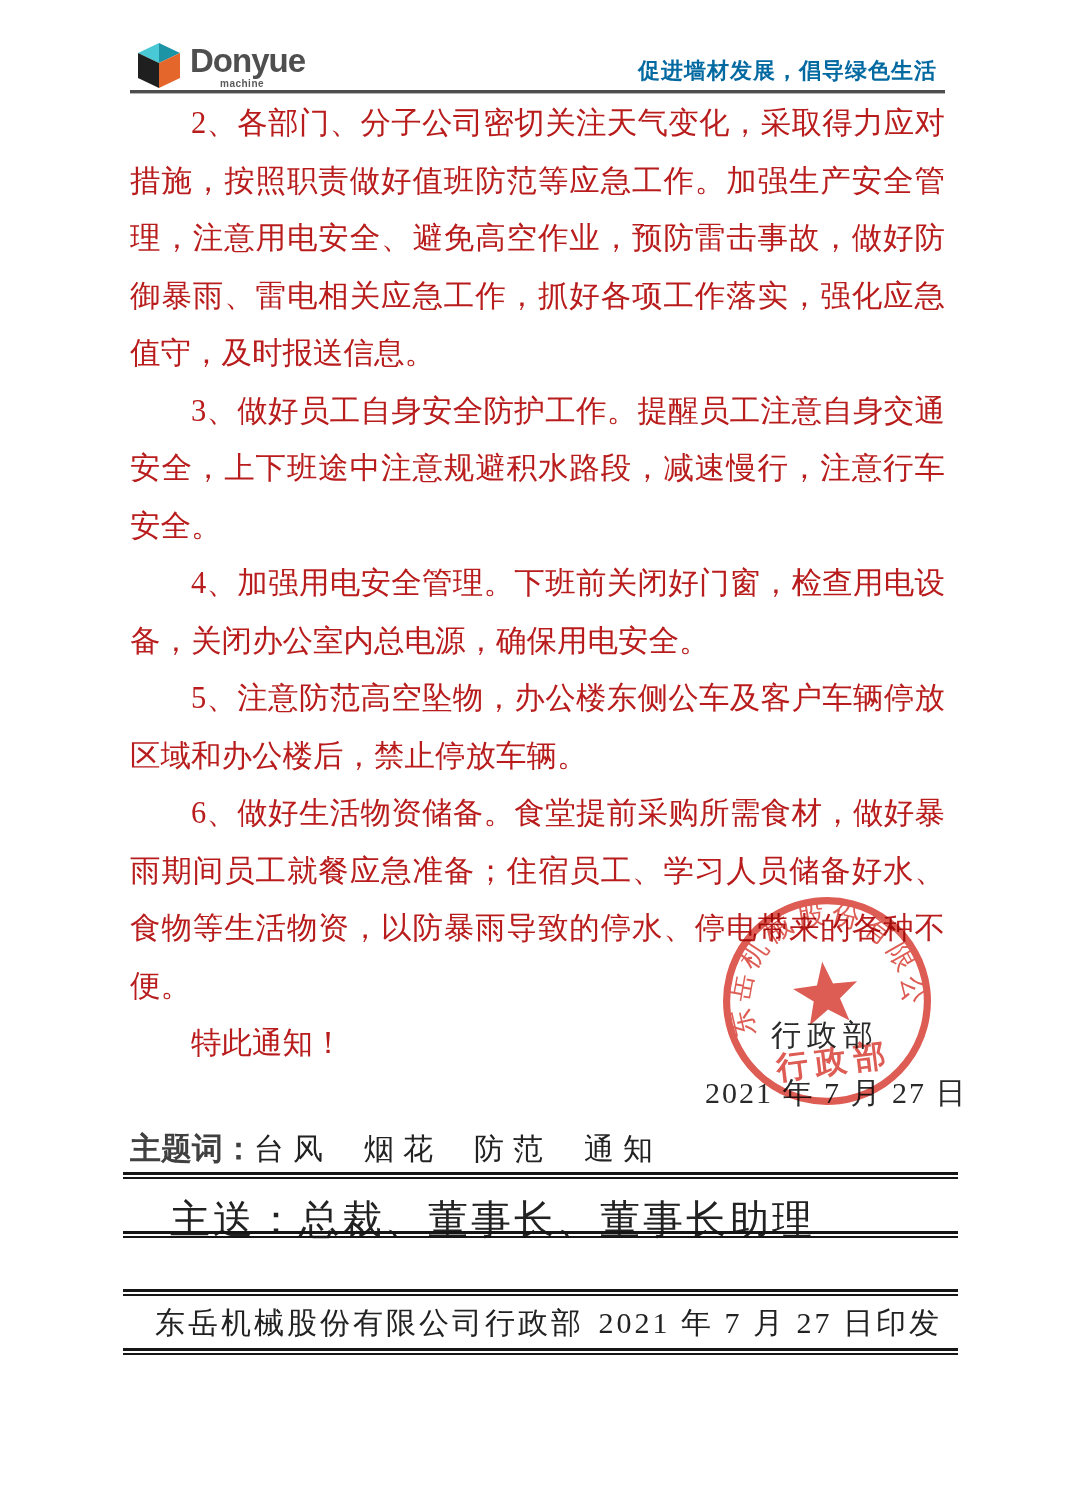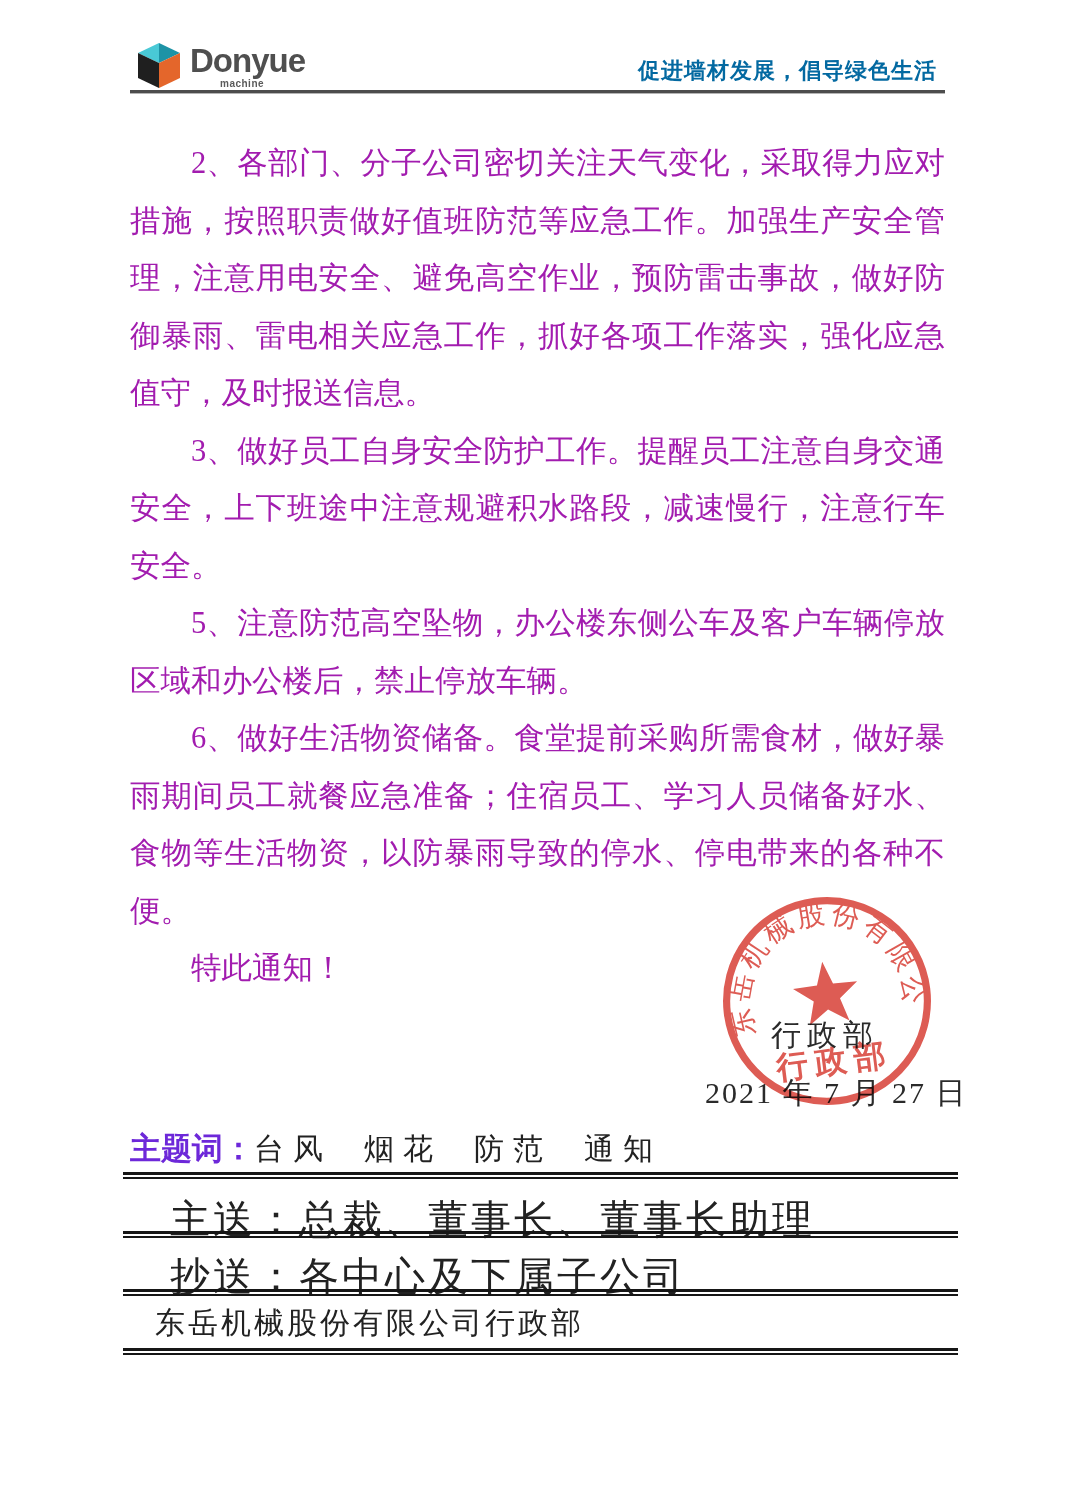--- a/index.html
+++ b/index.html
@@ -35,22 +35,21 @@
     position:absolute; left:130px; right:135px; top:90px;
     height:3px; background:#4d4d4d;
     border-bottom:1px solid #b5b5b5;
   }
 
   
   .doc-body {
     position:absolute; left:130px; right:135px; top:95px;
     font-size:30.5px; line-height:57.5px;
     text-align:justify; text-justify:inter-ideograph;
-    color:#a21caf;
-    margin-top:40px;
+    color:#b91c1c;
   }
   .doc-body p { margin:0; text-indent:2em; }
 
   
   .sig-block {
     position:absolute; left:705px; top:1020px; width:240px;
     text-align:center; font-size:30px; color:#2a2a2a; line-height:1;
   }
   .sig-dept { letter-spacing:6px; }
   .sig-date { margin-top:28px; letter-spacing:2px; white-space:nowrap;text-align:center; }
@@ -67,21 +66,21 @@
     position:absolute; left:123px; right:122px; height:2px;
     border-top:3px solid #161616; border-bottom:2px solid #161616;
     background:transparent;
   }
   .kw-row {
     position:absolute; left:130px; right:135px; top:1128px;
     font-size:30px; white-space:nowrap;
   }
   .kw-label {
     font-family:"Liberation Sans","DejaVu Sans",sans-serif;
-    font-weight:700; font-size:31px; color:#6d28d9;text-align:right;
+    font-weight:700; font-size:31px; color:#404040;text-align:right;
   }
   .kw-term { letter-spacing:9px; margin-left:0; color:#222; }
   .kw-term:first-of-type { margin-left:16px; }
   .kw-term:nth-of-type(n+3) { margin-left:32px; }
 
   .send-row {
     position:absolute; left:123px; right:122px;
     font-size:40px; color:#222; letter-spacing:3px;
     padding-left:47px; white-space:nowrap;
   }
@@ -111,20 +110,21 @@
         <div class="brand-sub">machine</div>
       </div>
     </div>
     <div class="slogan">促进墙材发展，倡导绿色生活</div>
   </div>
   <div class="header-rule"></div>
 
   <div class="doc-body">
     <p>2、各部门、分子公司密切关注天气变化，采取得力应对措施，按照职责做好值班防范等应急工作。加强生产安全管理，注意用电安全、避免高空作业，预防雷击事故，做好防御暴雨、雷电相关应急工作，抓好各项工作落实，强化应急值守，及时报送信息。</p>
     <p>3、做好员工自身安全防护工作。提醒员工注意自身交通安全，上下班途中注意规避积水路段，减速慢行，注意行车安全。</p>
+    <p>4、加强用电安全管理。下班前关闭好门窗，检查用电设备，关闭办公室内总电源，确保用电安全。</p>
     <p>5、注意防范高空坠物，办公楼东侧公车及客户车辆停放区域和办公楼后，禁止停放车辆。</p>
     <p>6、做好生活物资储备。食堂提前采购所需食材，做好暴雨期间员工就餐应急准备；住宿员工、学习人员储备好水、食物等生活物资，以防暴雨导致的停水、停电带来的各种不便。</p>
     <p>特此通知！</p>
   </div>
 
   <div class="sig-block">
     <div class="sig-dept">行政部</div>
     <div class="sig-date">2021 年 7 月 27 日</div>
   </div>
 
@@ -147,25 +147,23 @@
   </div>
 
   <div class="rule2" style="top:1172px"></div>
 
   <div class="send-row" style="top:1192px">
     <span>主送：</span><span>总裁、董事长、董事长助理</span>
   </div>
 
   <div class="rule2" style="top:1231px"></div>
 
-  <div class="send-row" style="top:1249px">
-    <span>抄送：</span><span>各中心及下属子公司</span>
-  </div>
 
   <div class="rule2" style="top:1289px"></div>
 
   <div class="issuer-row">
     <span>东岳机械股份有限公司行政部</span>
+    <span>2021 年 7 月 27 日印发</span>
   </div>
 
   <div class="rule2" style="top:1348px"></div>
 
 </div>
 
 </body></html>

